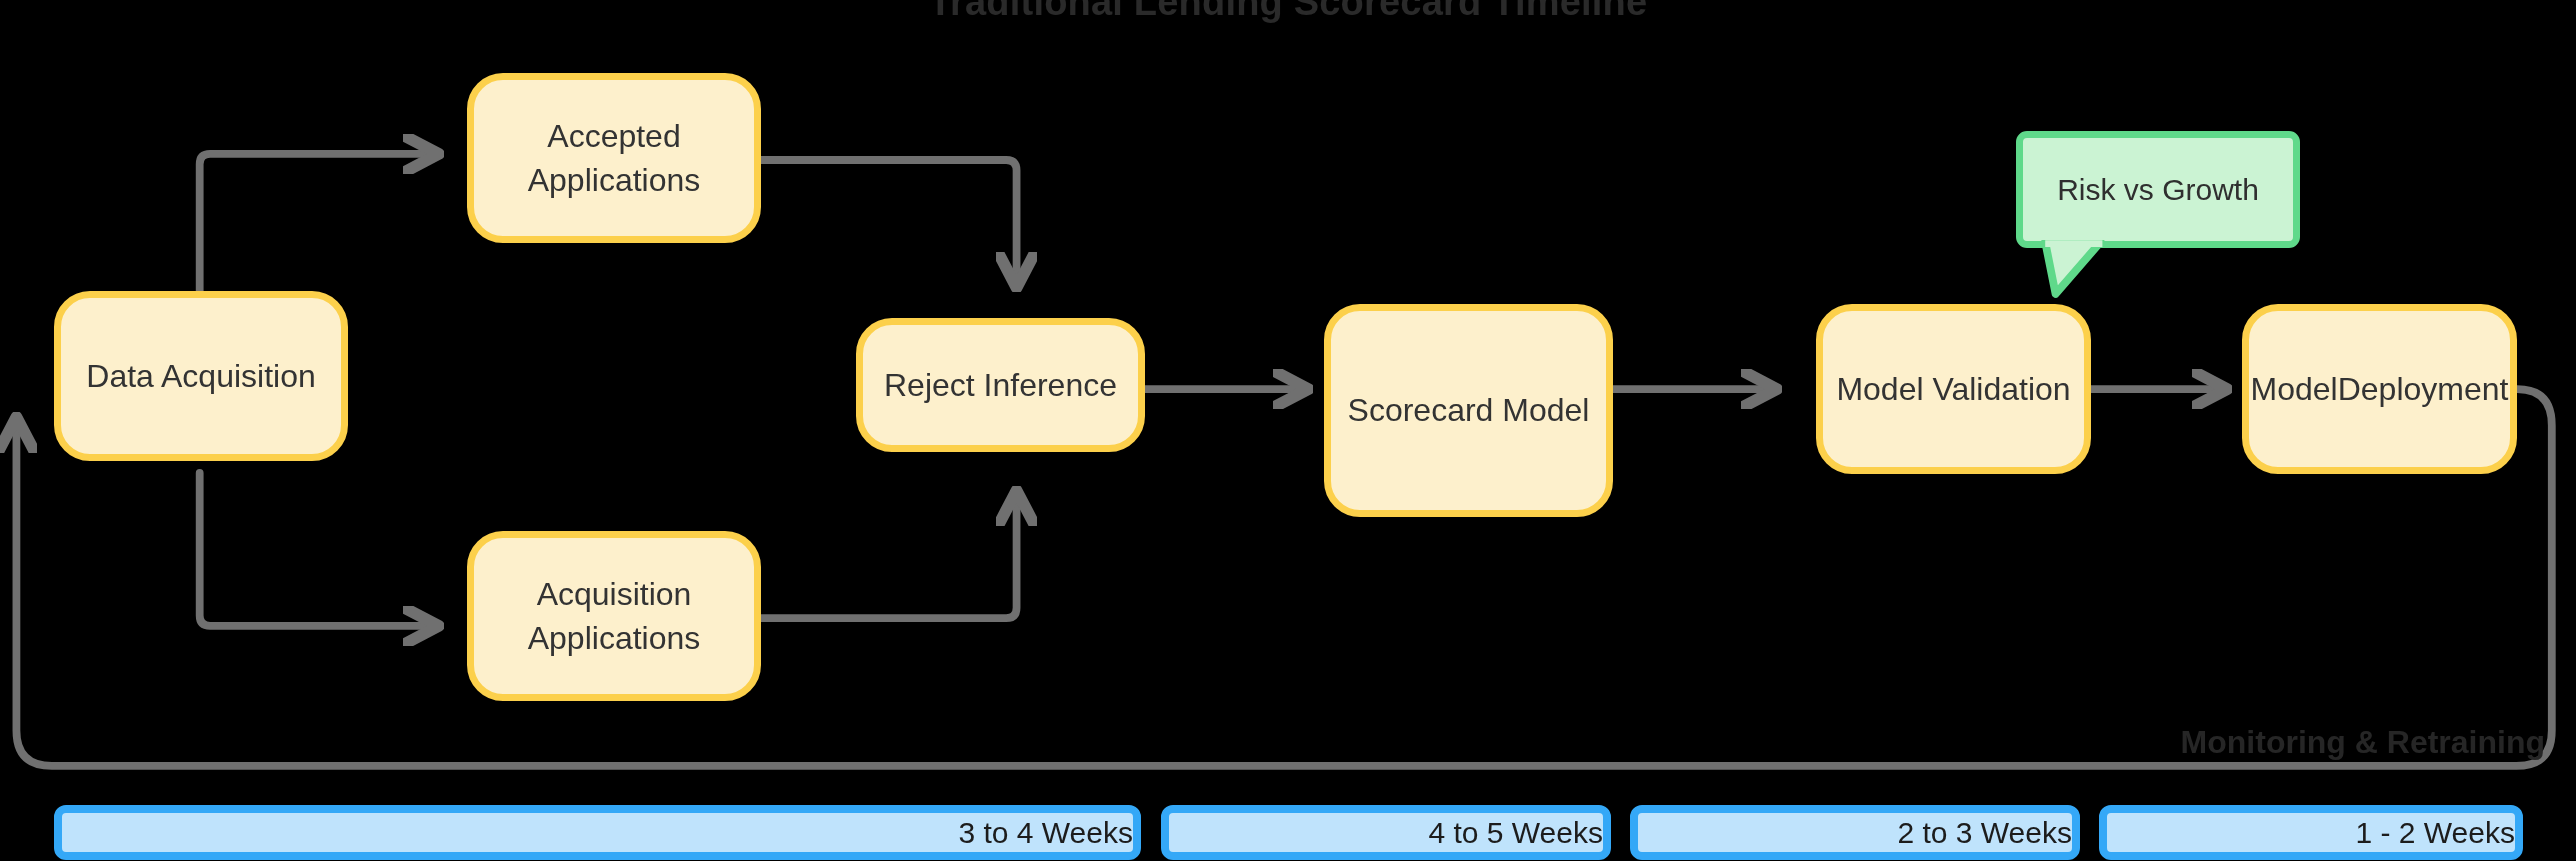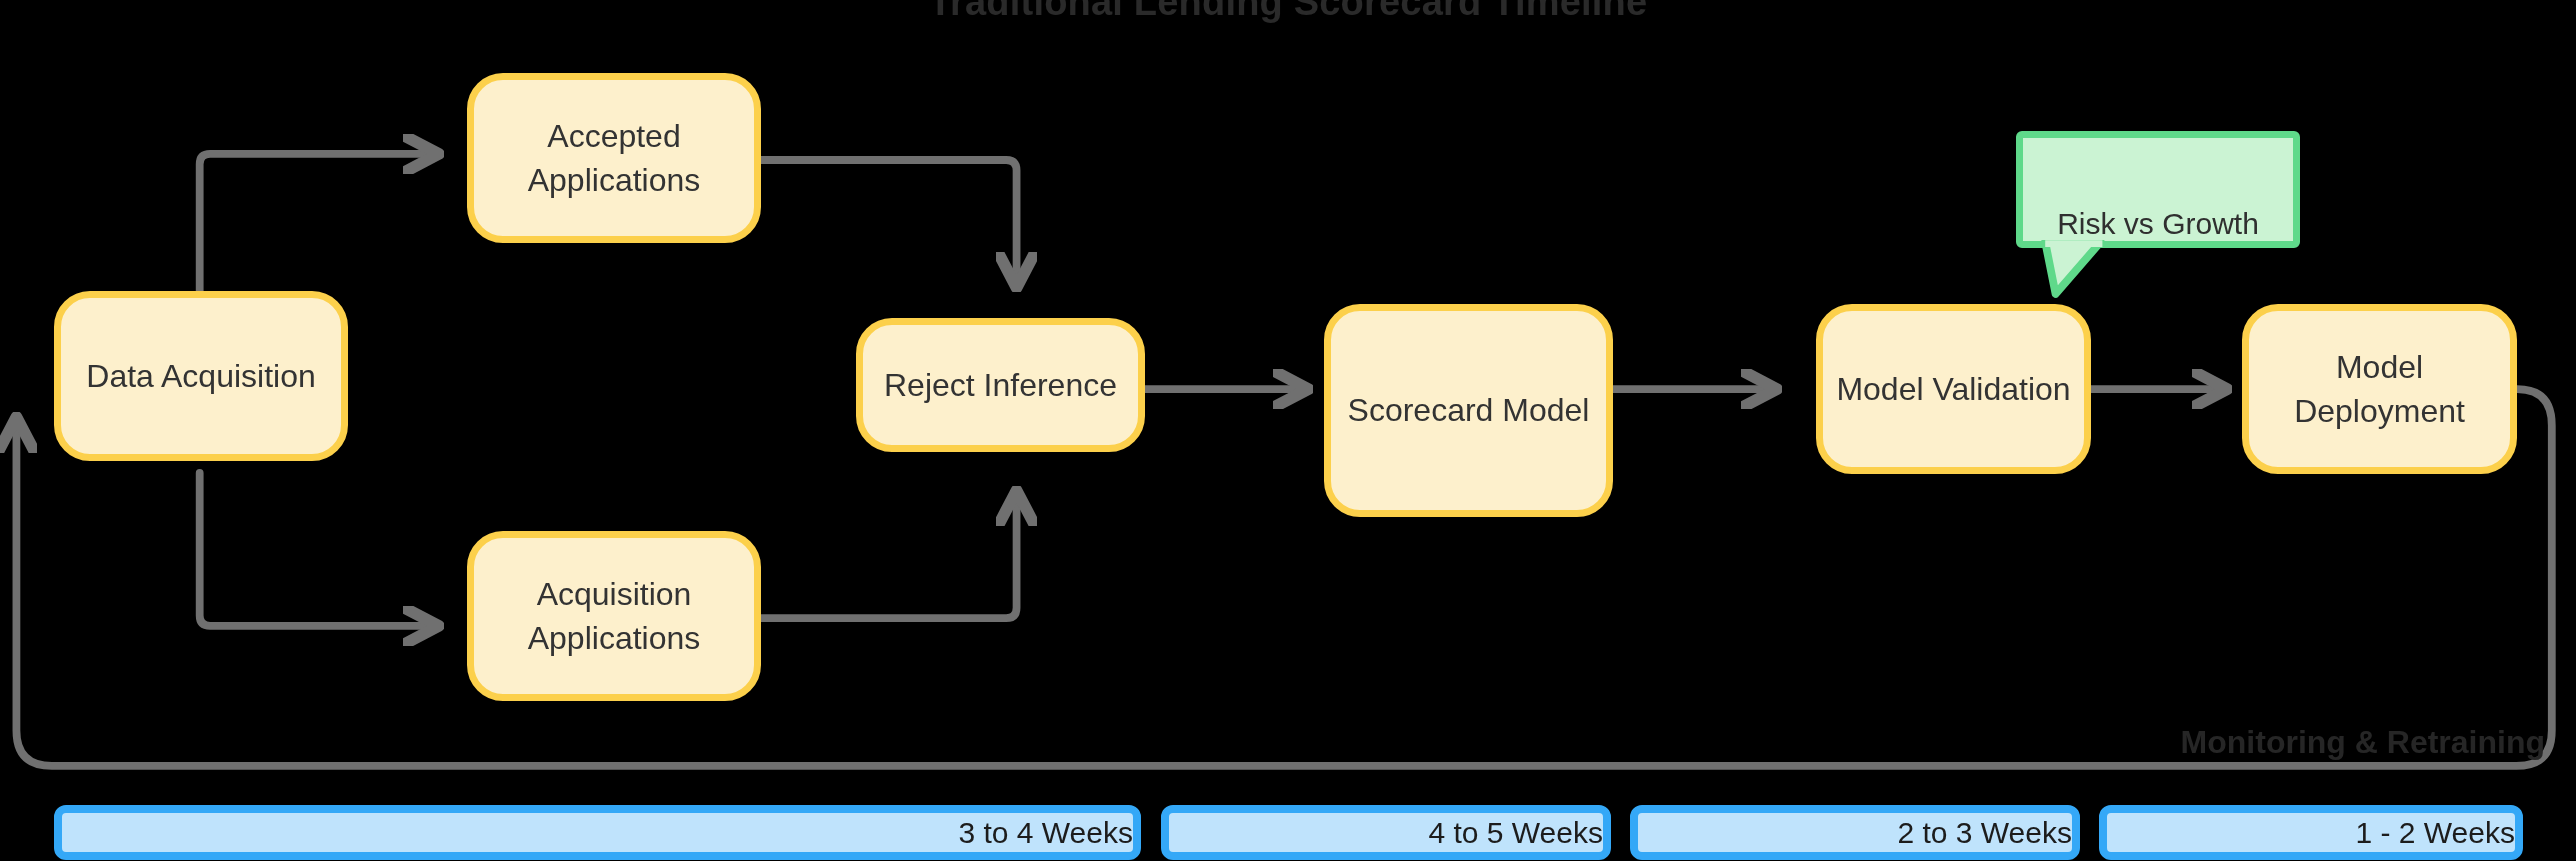--- a/index.html
+++ b/index.html
@@ -20,22 +20,22 @@
     position:absolute;box-sizing:border-box;
     background:#FDF0CC;border:7.8px solid #FCD04B;border-radius:36px;
     display:flex;align-items:center;justify-content:center;
     color:#333333;font-size:32px;line-height:1.38;text-align:center;
     padding:3.5px 12px;
   }
   .node span{display:block;}
 
   .callout{
     position:absolute;box-sizing:border-box;
-    background:#CBF3D3;border:7.8px solid #5FD98A;border-radius:6px;
-    display:flex;align-items:flex-end;justify-content:center;
+    background:#CBF3D3;border:7.8px solid #5FD98A;border-radius:11px;
+    display:flex;align-items:center;justify-content:center;
     color:#2f2f2f;font-size:30px;text-align:center;
   }
   .callout-tail{
     position:absolute;width:0;height:0;
   }
 
   .tbar{
     position:absolute;box-sizing:border-box;
     background:#BFE3FC;border:8.6px solid #34A8F7;border-radius:12px;
     display:flex;align-items:center;justify-content:flex-end;
@@ -100,21 +100,21 @@
   </div>
 
   <div class="node" style="left:1324px;top:304px;width:289px;height:213px;">
     <span>Scorecard Model</span>
   </div>
 
   <div class="node" style="left:1800px;top:304px;width:275px;height:170px;margin-left:16px;">
     <span>Model Validation</span>
   </div>
 
-  <div class="node" style="left:2242px;top:304px;width:275px;height:170px;flex-direction:column;">
+  <div class="node" style="left:2242px;top:304px;width:275px;height:170px;flex-direction:row;">
     <span>Model</span>
     <span>Deployment</span>
   </div>
 
   <div class="callout" style="left:2016px;top:131px;width:284px;height:117px;">
     <span>Risk vs Growth</span>
   </div>
   <svg class="callout-tail" style="left:2040px;top:240px;width:78px;height:61px;" viewBox="0 0 90 70" xmlns="http://www.w3.org/2000/svg">
     <path d="M6,2 L70,2 L18,62 Z" fill="#CBF3D3" stroke="#5FD98A" stroke-width="9" stroke-linejoin="round"></path>
     <path d="M6,0 L72,0 L72,8 L6,8 Z" fill="#CBF3D3"></path>

